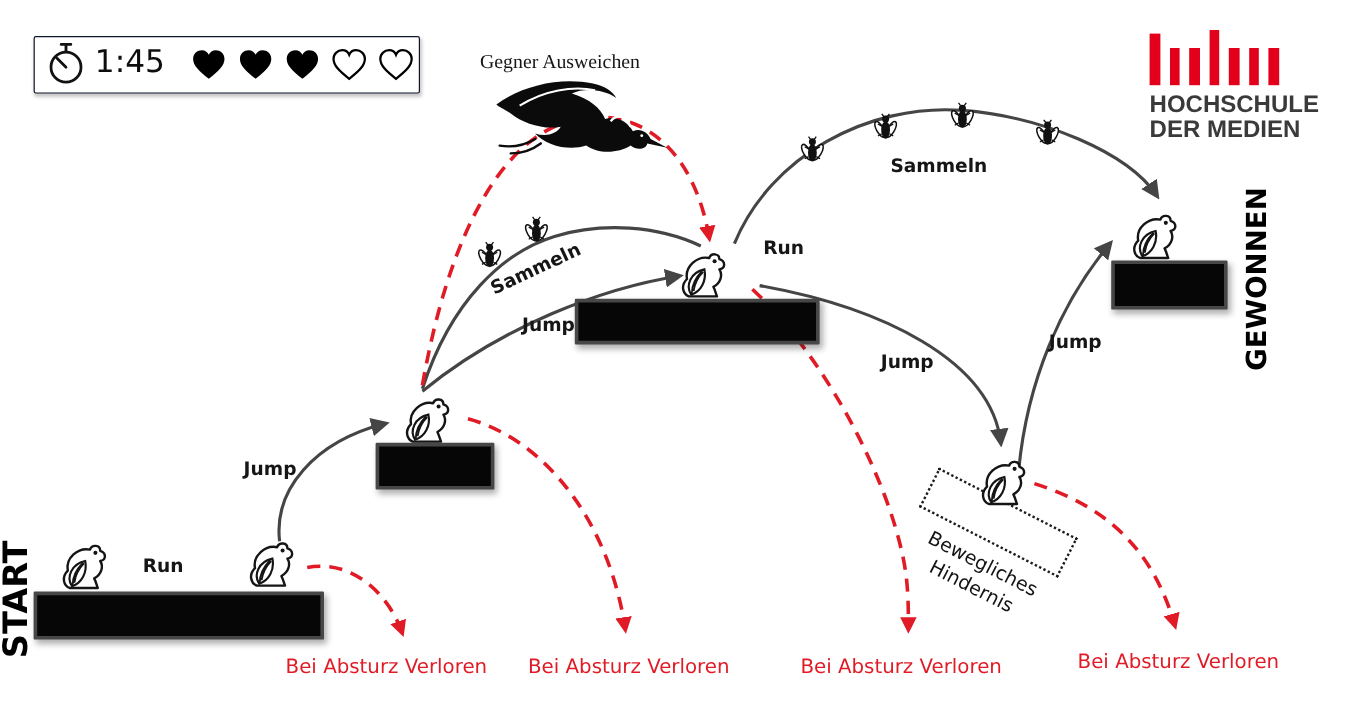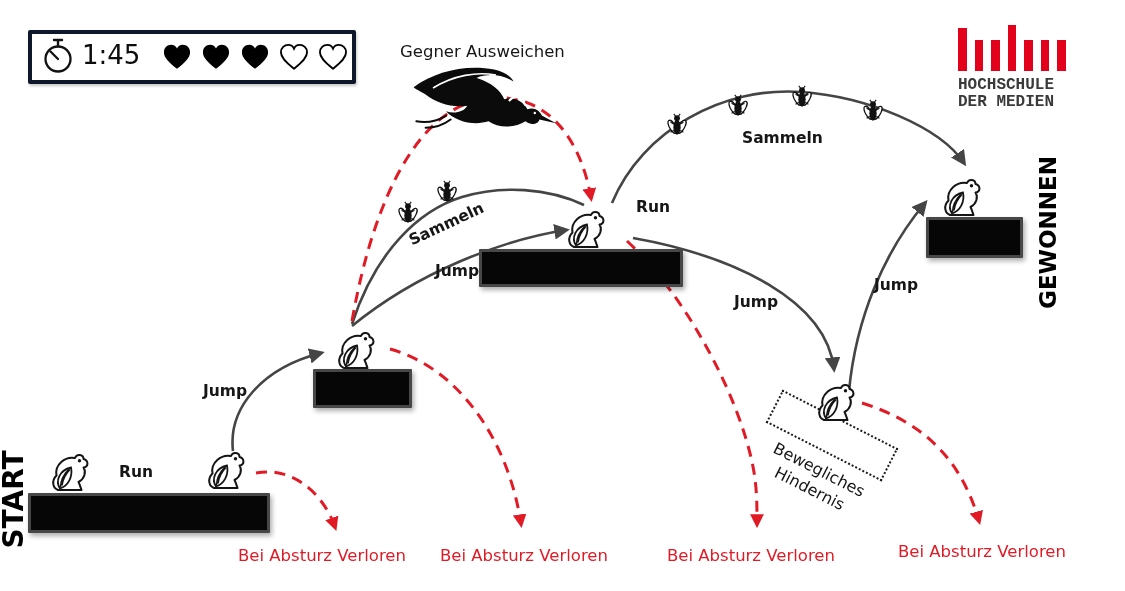--- a/index.html
+++ b/index.html
@@ -8,27 +8,27 @@
   .abs{position:absolute;}
   svg.edges{position:absolute;left:0;top:0;width:1125px;height:591px;}
   .platform{position:absolute;background:#060606;border:3px solid #474747;border-radius:1px;
             box-shadow:2px 3px 5px rgba(0,0,0,.32);box-sizing:border-box;}
   .lbl{position:absolute;color:#161616;white-space:nowrap;}
   .action{font-weight:bold;font-size:15.5px;}
   .plain{font-size:16.5px;}
   .lose{position:absolute;width:180px;font-size:16.5px;color:#e11b26;white-space:nowrap;}
   .vert{position:absolute;text-align:center;font-weight:bold;color:#000;transform:rotate(-90deg);}
   .hud{position:absolute;left:28px;top:30px;width:320px;height:46px;background:#fff;
-       border:4px solid #0f172a;border-radius:2px;box-shadow:1px 2px 3px rgba(0,0,0,.22);}
+       border:1px solid #0f172a;border-radius:2px;box-shadow:1px 2px 3px rgba(0,0,0,.22);}
   .hud-time{position:absolute;left:50px;top:6px;font-size:26px;color:#0d0d0d;}
   .hearts{position:absolute;left:130px;top:9px;display:flex;gap:9px;}
   .logo-bars{position:absolute;left:958px;top:25px;height:46px;display:flex;align-items:flex-end;gap:8px;}
   .logo-bars i{display:block;width:8.5px;background:#e2001a;}
-  .logo-text{position:absolute;left:958px;top:77px;font-family:Liberation Mono, monospace;
-             font-weight:bold;font-size:16px;line-height:1.04;color:#3a3a3b;}
+  .logo-text{position:absolute;left:958px;top:77px;font-family:Liberation Sans, sans-serif;
+             font-weight:bold;font-size:20px;line-height:1.04;color:#3a3a3b;}
   .logo-text span{display:block;}
   .obstacle{position:absolute;left:767px;top:417px;width:130px;height:37px;background:#fff;
             border:2.5px dotted #1c1c1c;transform:rotate(27deg);box-sizing:border-box;}
   .obstacle-lbl{position:absolute;left:724px;top:459px;width:180px;text-align:center;
                 transform:rotate(27deg);font-size:16px;line-height:1.3;color:#141414;}
   .obstacle-lbl span{display:block;}
 </style>
 </head>
 <body>
 
@@ -138,21 +138,21 @@
     <path fill="#0b0b0b" d="M5,25 C28,8 62,0 92,6 C102,8 110,13 113,19 C101,11 84,10 73,15
              C89,20 99,28 103,38 C113,35 123,40 128,49 C135,46 141,50 144,56 L159,64 L141,60
              C140,65 132,67 126,62 C115,69 97,70 86,62 C70,67 50,62 40,51 C49,54 59,52 63,45
              C48,48 29,42 18,33 C12,29 7,27 5,25 Z"></path>
     <path d="M26,26 C48,12 74,8 94,12" fill="none" stroke="#ffffff" stroke-width="1.8"></path>
     <path d="M108,40 C114,33 122,35 126,45" fill="none" stroke="#ffffff" stroke-width="2.2"></path>
     <path d="M40,56 C30,62 20,64 8,62 M45,60 C37,66 28,69 18,69" fill="none" stroke="#0b0b0b" stroke-width="2.2" stroke-linecap="round"></path>
     <circle cx="136" cy="53" r="1.3" fill="#ffffff"></circle>
   </svg>
 
-  <div class="lbl plain" style="left:400px;top:42px;width:162px;text-align:center;">Gegner Ausweichen</div>
+  <div class="lbl plain" style="left:400px;top:42px;width:162px;text-align:left;font-family:Liberation Serif, serif;">Gegner Ausweichen</div>
   <div class="lbl action" style="left:406px;top:215px;transform:rotate(-25deg);">Sammeln</div>
   <div class="lbl action" style="left:742px;top:129px;">Sammeln</div>
   <div class="lbl action" style="left:119px;top:463px;">Run</div>
   <div class="lbl action" style="left:636px;top:198px;">Run</div>
   <div class="lbl action" style="left:203px;top:382px;">Jump</div>
   <div class="lbl action" style="left:435px;top:262px;">Jump</div>
   <div class="lbl action" style="left:734px;top:293px;">Jump</div>
   <div class="lbl action" style="left:874px;top:276px;">Jump</div>
 
   <div class="lose" style="left:238px;top:546px;">Bei Absturz Verloren</div>

